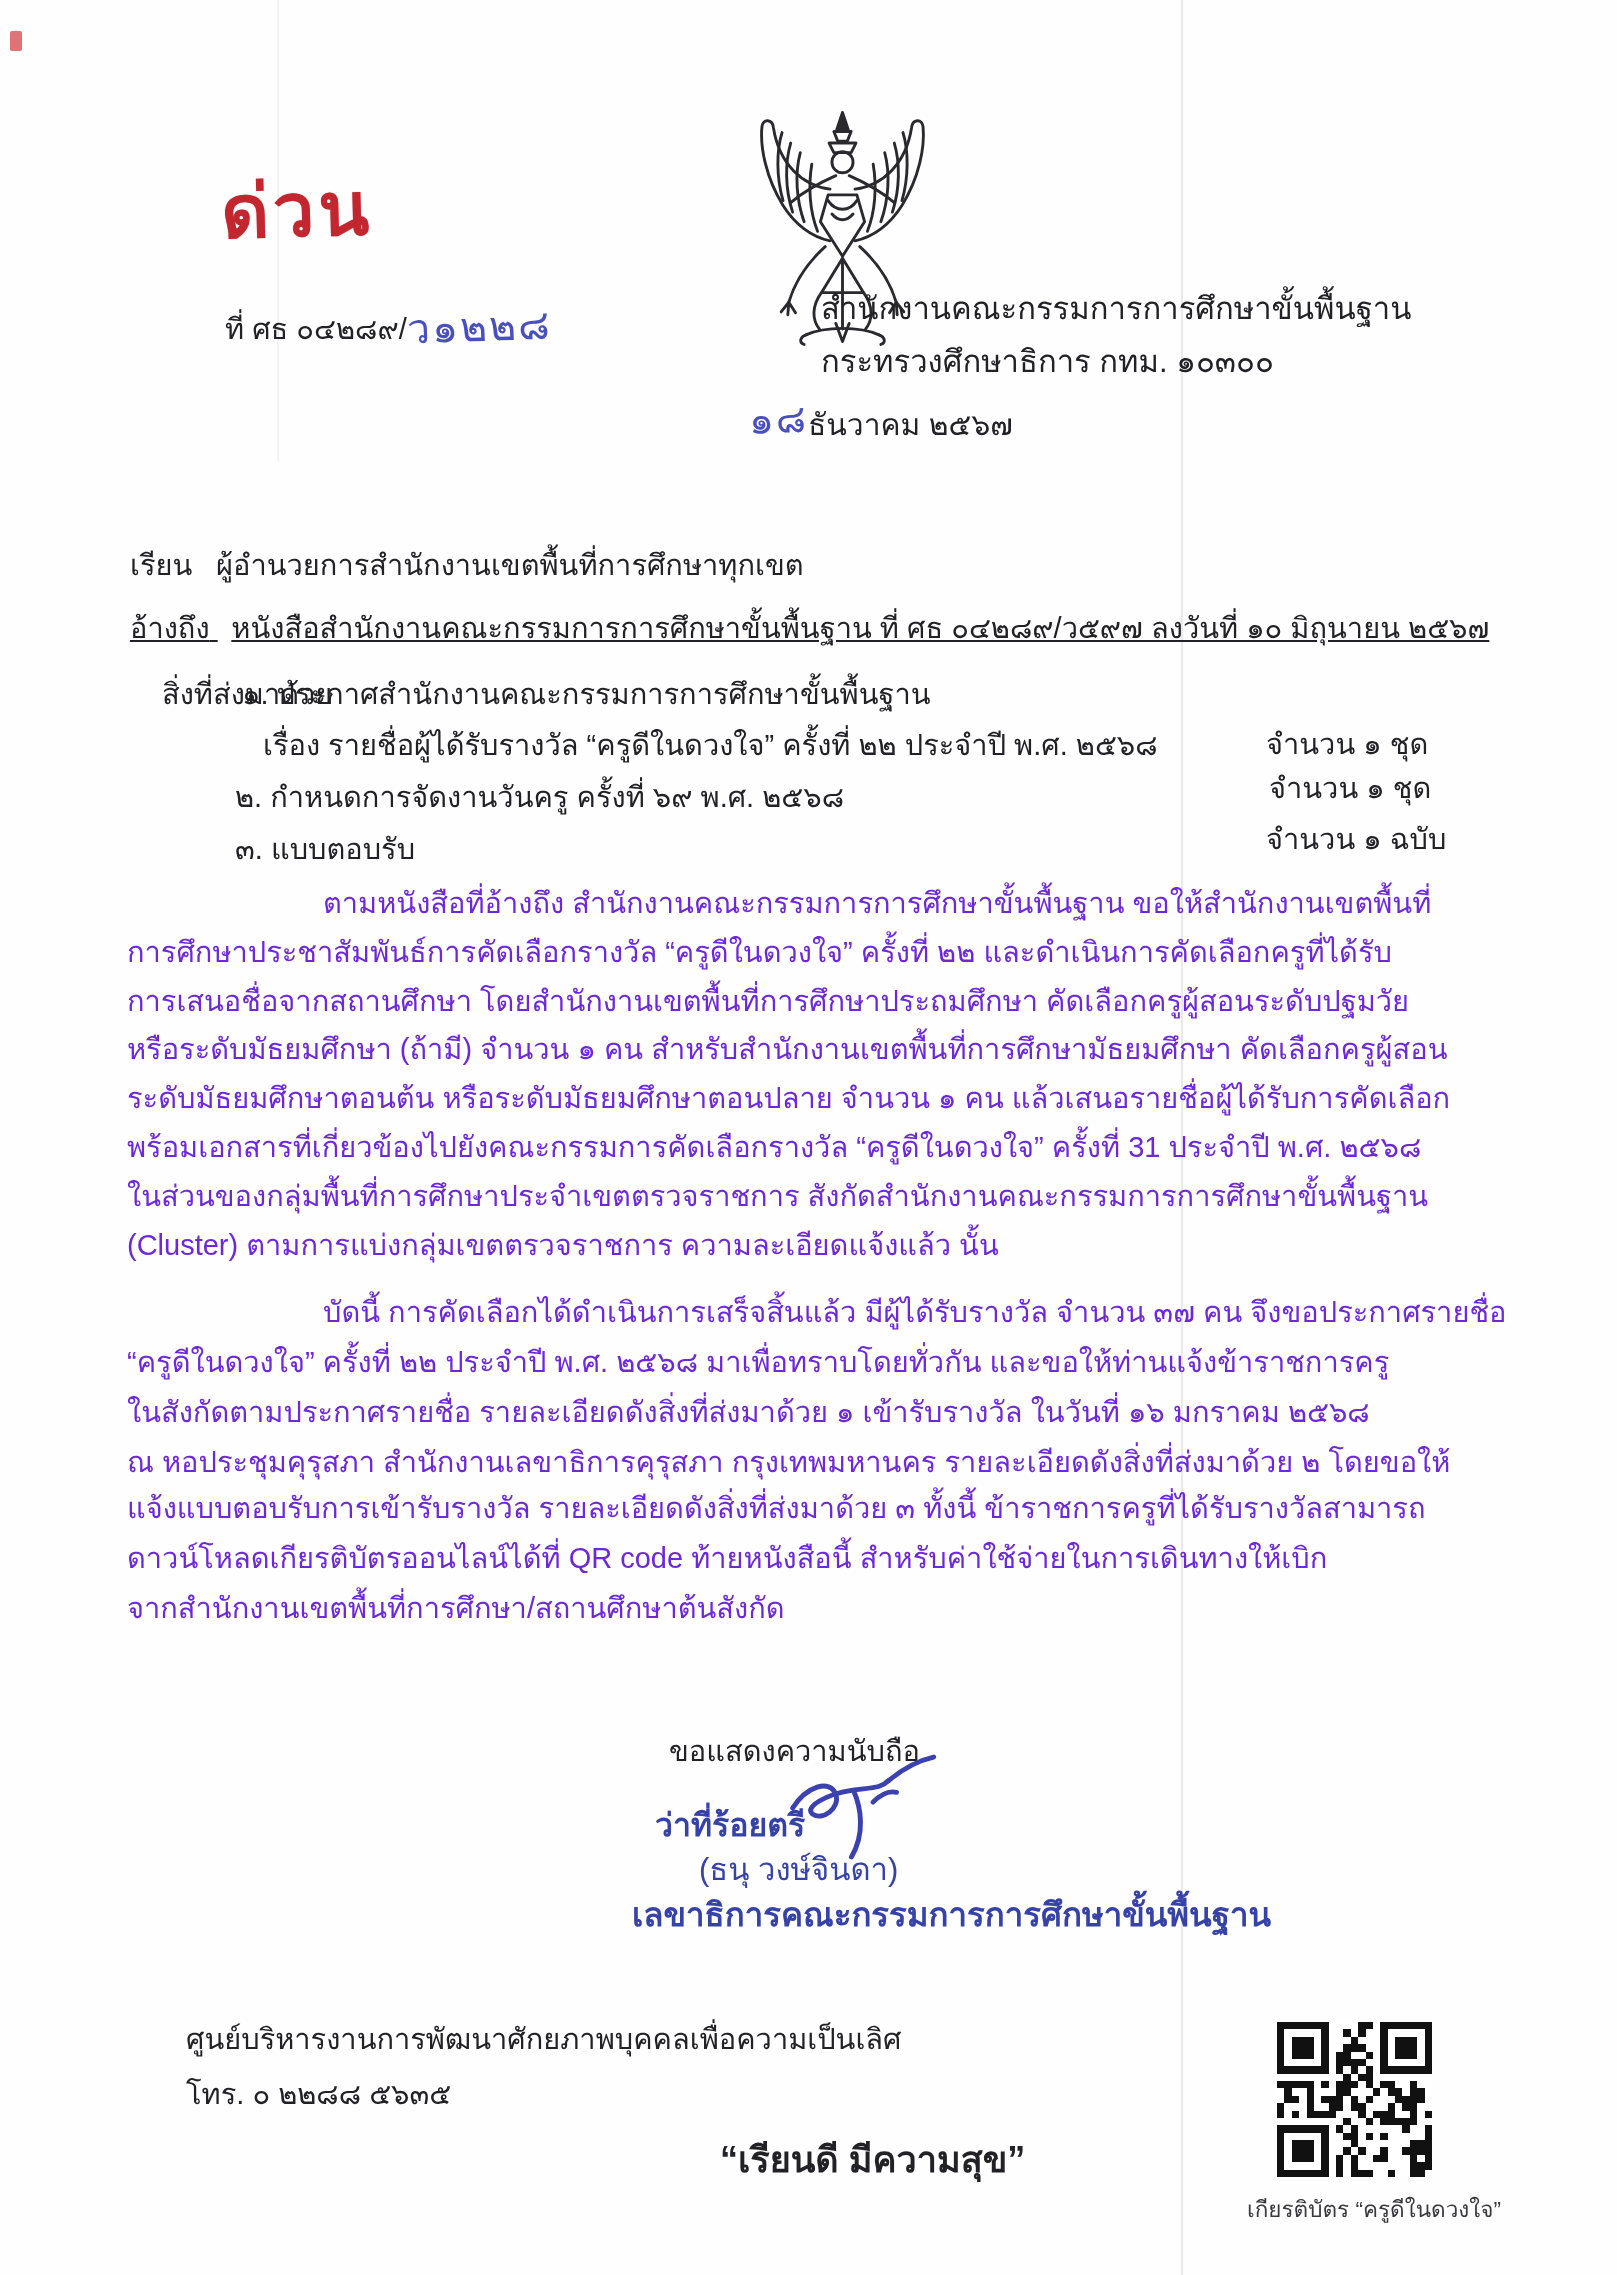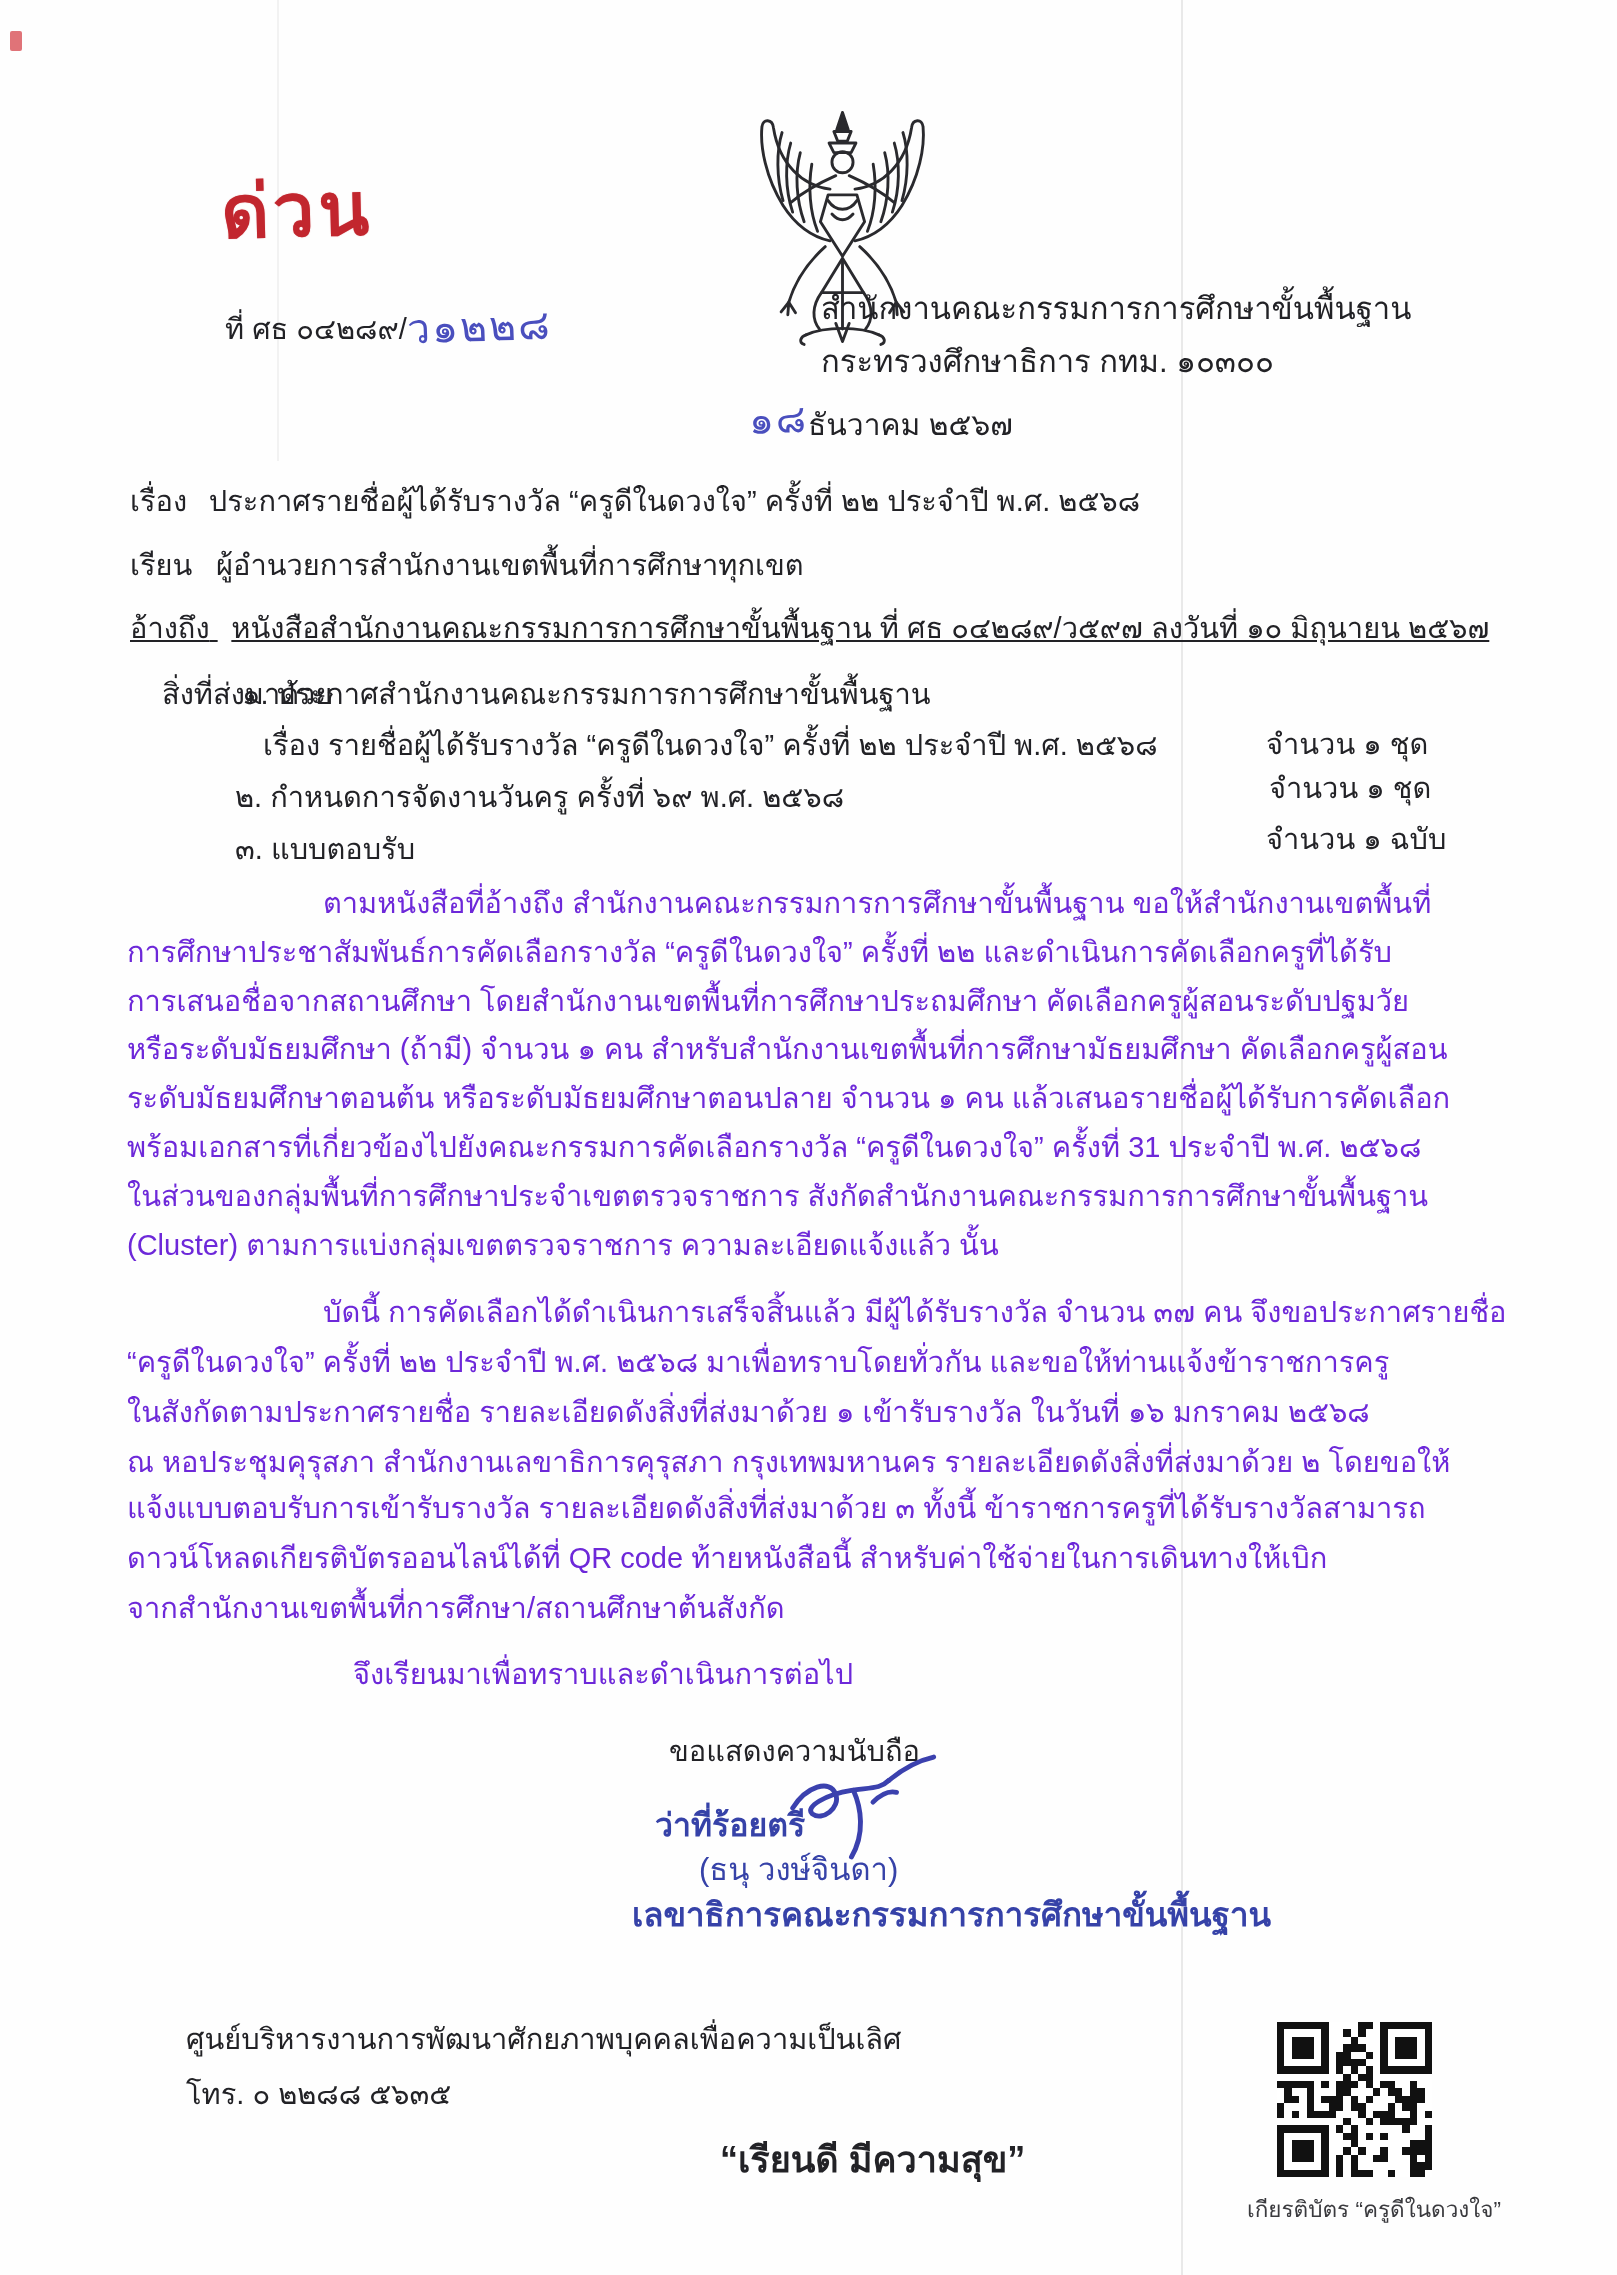--- a/index.html
+++ b/index.html
@@ -88,24 +88,20 @@
       <path d="M72,238 c-6,2 -8,8 -2,10 M148,238 c6,2 8,8 2,10"></path>
     </svg>
   </div>
 
   <div class="t sz32" style="left:821px;top:290px;">สำนักงานคณะกรรมการการศึกษาขั้นพื้นฐาน</div>
   <div class="t sz32" style="left:821px;top:343px;">กระทรวงศึกษาธิการ กทม. ๑๐๓๐๐</div>
 
   <div class="t hand" style="left:749px;top:396px;font-size:39px;">๑๘</div>
   <div class="t" style="left:808px;top:406px;font-size:30px;">ธันวาคม ๒๕๖๗</div>
 
-  <div class="t sz30" style="left:130px;top:483px;">
-    <span>เรื่อง</span>
-    <span style="margin-left:13.7px;">ประกาศรายชื่อผู้ได้รับรางวัล “ครูดีในดวงใจ” ครั้งที่ ๒๒ ประจำปี พ.ศ. ๒๕๖๘</span>
-  </div>
   <div class="t sz30" style="left:130px;top:547px;">
     <span>เรียน</span>
     <span style="margin-left:15.7px;margin-top:22px;">ผู้อำนวยการสำนักงานเขตพื้นที่การศึกษาทุกเขต</span>
   </div>
   <div class="t sz30" style="left:130px;top:610px;text-decoration:underline;">
     <span>อ้างถึง</span>
     <span style="margin-left:13.7px;">หนังสือสำนักงานคณะกรรมการการศึกษาขั้นพื้นฐาน ที่ ศธ ๐๔๒๘๙/ว๕๙๗ ลงวันที่ ๑๐ มิถุนายน ๒๕๖๗</span>
   </div>
 
   <div class="t sz30" style="left:162px;top:676px;">สิ่งที่ส่งมาด้วย</div>
@@ -127,21 +123,20 @@
   <div class="bodyline" style="left:127px;top:1222px;">(Cluster) ตามการแบ่งกลุ่มเขตตรวจราชการ ความละเอียดแจ้งแล้ว  นั้น</div>
 
   <div class="bodyline" style="left:323px;top:1289px;">บัดนี้ การคัดเลือกได้ดำเนินการเสร็จสิ้นแล้ว มีผู้ได้รับรางวัล จำนวน ๓๗ คน จึงขอประกาศรายชื่อ</div>
   <div class="bodyline" style="left:127px;top:1339px;">“ครูดีในดวงใจ” ครั้งที่ ๒๒ ประจำปี พ.ศ. ๒๕๖๘ มาเพื่อทราบโดยทั่วกัน และขอให้ท่านแจ้งข้าราชการครู</div>
   <div class="bodyline" style="left:127px;top:1389px;">ในสังกัดตามประกาศรายชื่อ รายละเอียดดังสิ่งที่ส่งมาด้วย ๑ เข้ารับรางวัล ในวันที่ ๑๖ มกราคม ๒๕๖๘</div>
   <div class="bodyline" style="left:127px;top:1439px;">ณ หอประชุมคุรุสภา สำนักงานเลขาธิการคุรุสภา กรุงเทพมหานคร รายละเอียดดังสิ่งที่ส่งมาด้วย ๒ โดยขอให้</div>
   <div class="bodyline" style="left:127px;top:1485px;">แจ้งแบบตอบรับการเข้ารับรางวัล รายละเอียดดังสิ่งที่ส่งมาด้วย ๓ ทั้งนี้ ข้าราชการครูที่ได้รับรางวัลสามารถ</div>
   <div class="bodyline" style="left:127px;top:1535px;">ดาวน์โหลดเกียรติบัตรออนไลน์ได้ที่  QR code ท้ายหนังสือนี้ สำหรับค่าใช้จ่ายในการเดินทางให้เบิก</div>
   <div class="bodyline" style="left:127px;top:1585px;">จากสำนักงานเขตพื้นที่การศึกษา/สถานศึกษาต้นสังกัด</div>
 
-  <div class="bodyline" style="left:353px;top:1651px;">จึงเรียนมาเพื่อทราบและดำเนินการต่อไป</div>
 
   <div class="t sz30" style="left:669px;top:1733px;">ขอแสดงความนับถือ</div>
 
   <div class="t bluetxt bold" style="left:655px;top:1805px;font-size:32px;">ว่าที่ร้อยตรี</div>
 
   <div class="t" style="left:779px;top:1751px;">
     <svg width="186" height="113" viewBox="0 0 190 115" fill="none" stroke="#3b41ae" stroke-width="5" stroke-linecap="round" stroke-linejoin="round">
       <path d="M14,58 C28,36 52,28 58,44 C63,58 44,72 34,64 C26,57 48,44 74,40 C96,37 104,38 112,30"></path>
       <path d="M112,30 C124,20 140,10 158,6"></path>
       <path d="M76,40 C84,58 88,84 74,108"></path>

